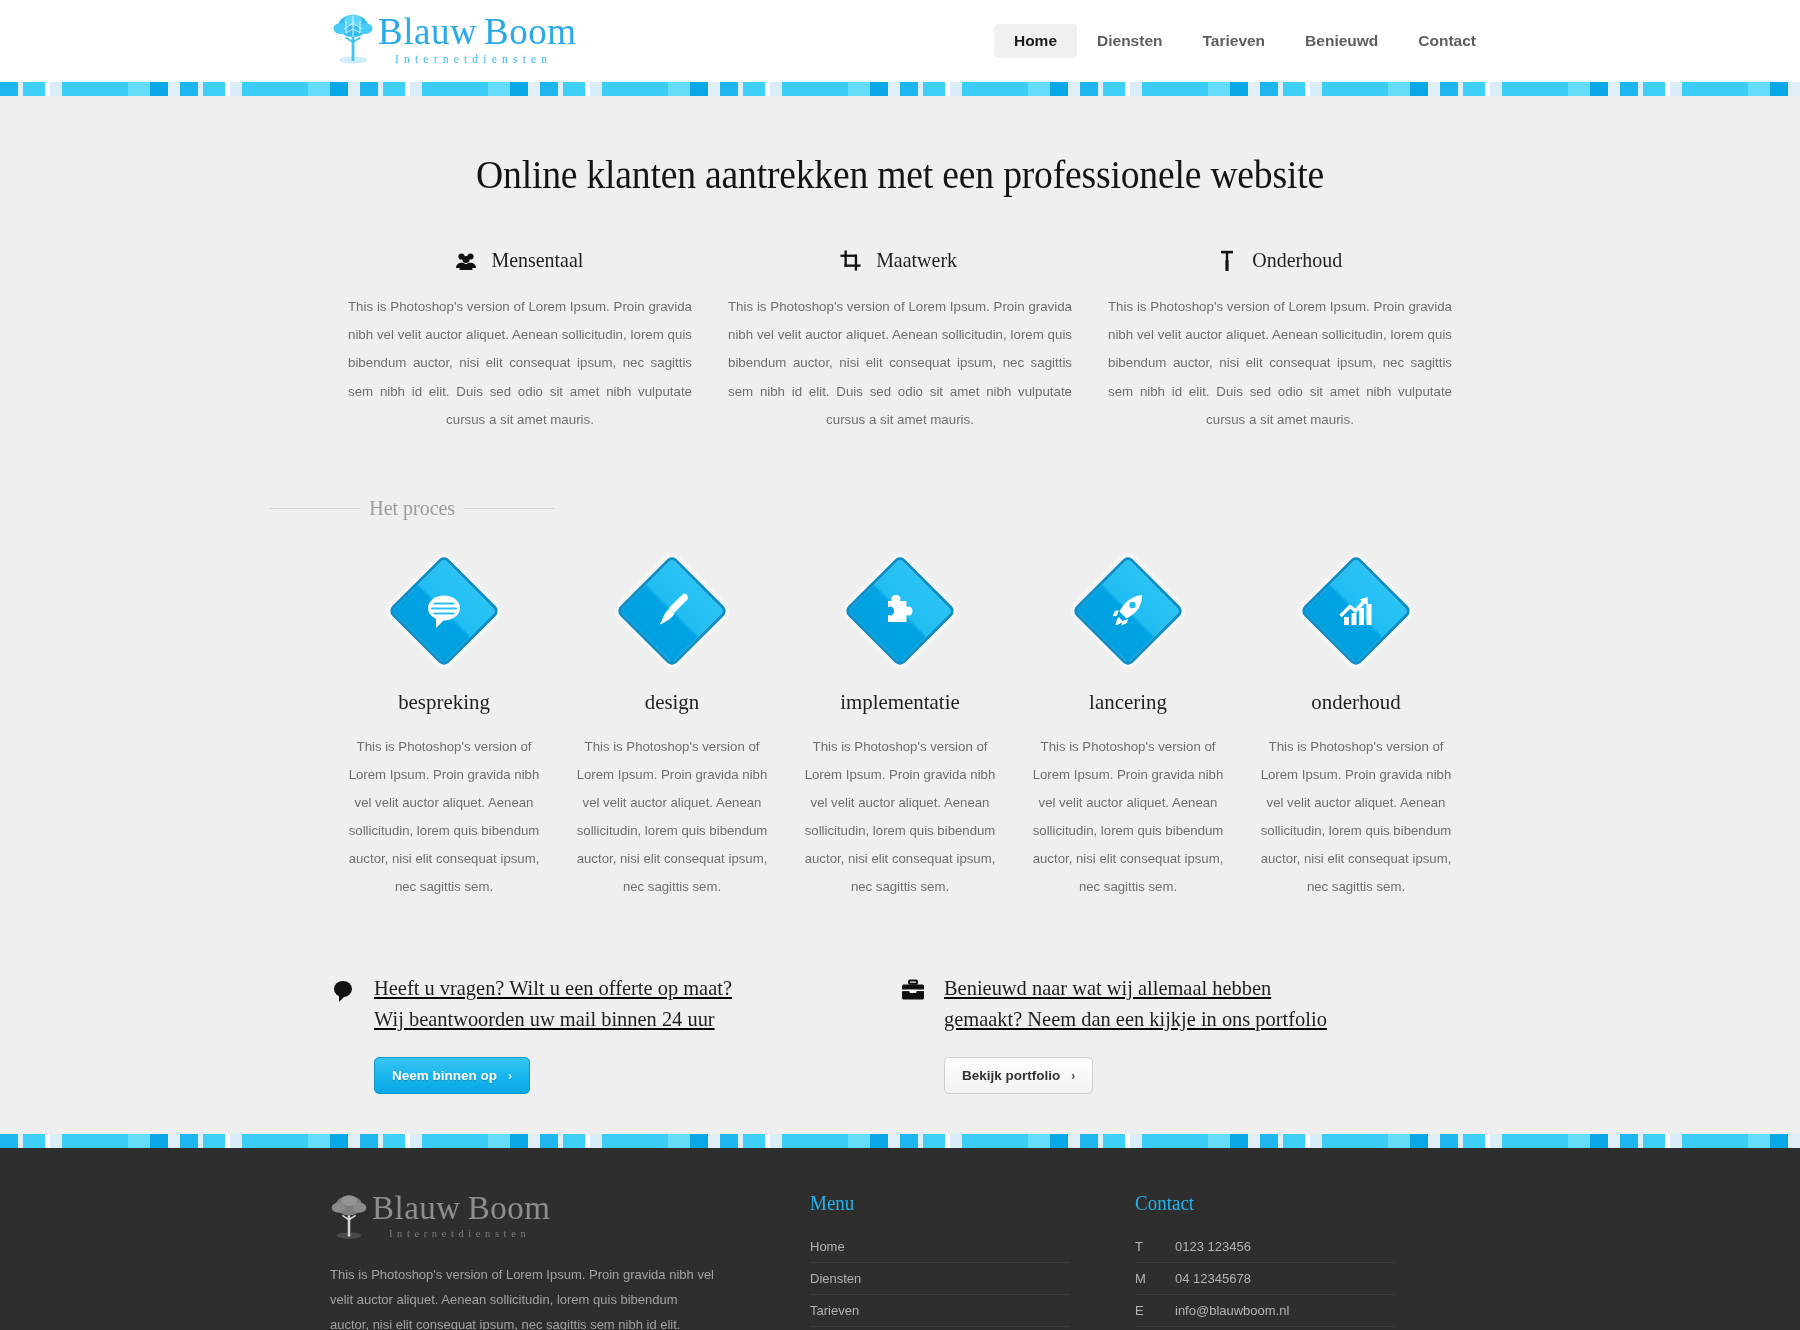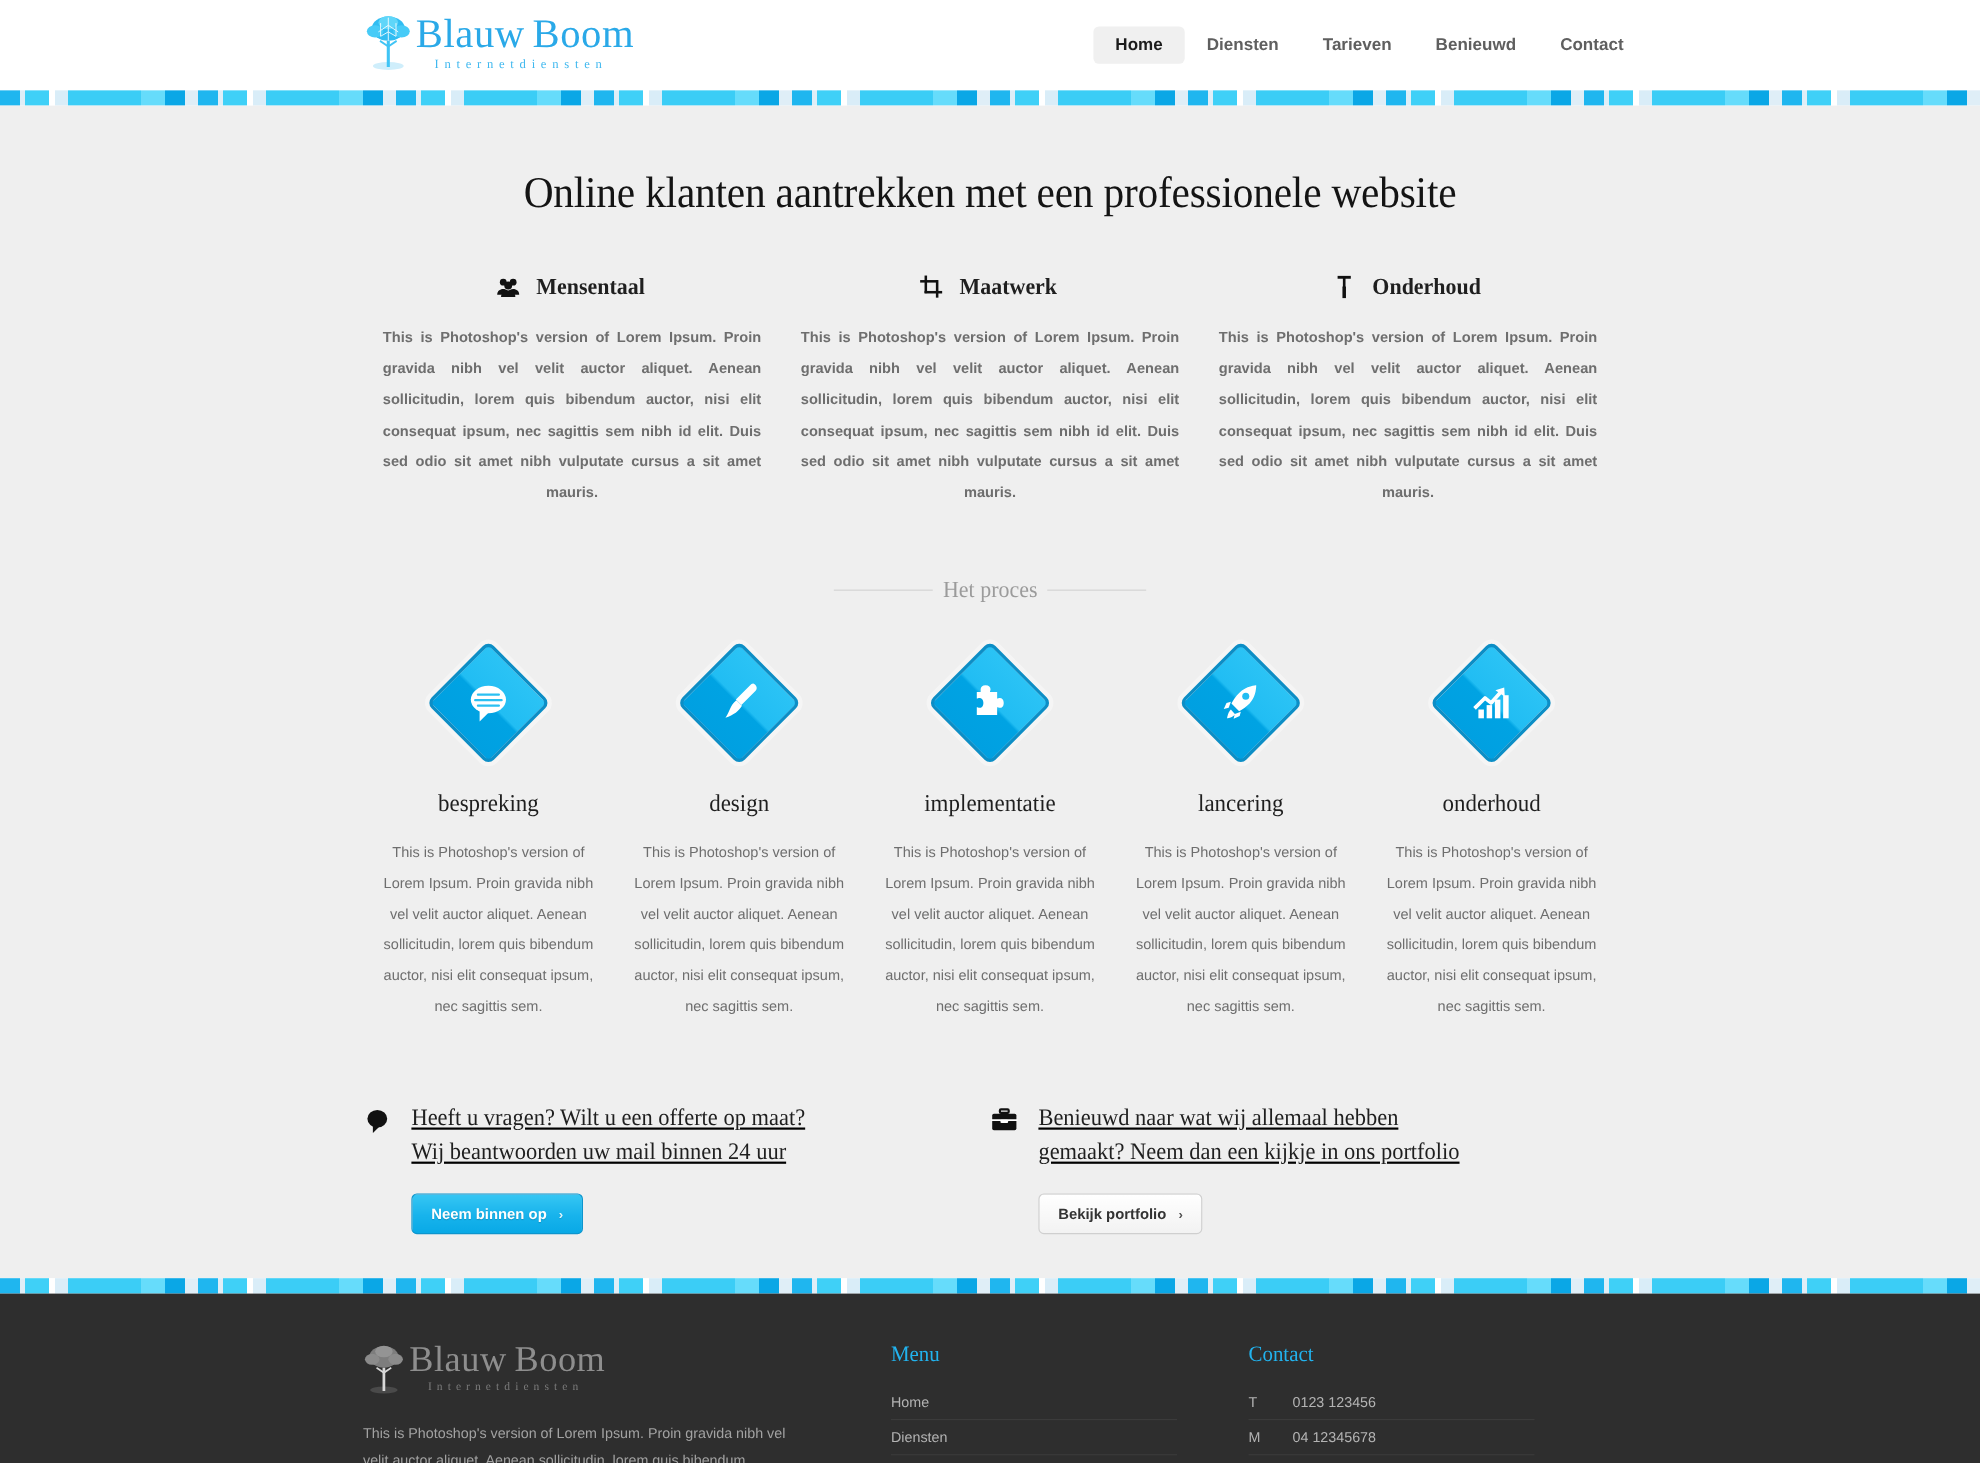--- a/index.html
+++ b/index.html
@@ -110,21 +110,21 @@
     font-stretch: condensed;
     transform: scaleX(0.94);
   }
 
   
   .features {
     display: flex;
     margin-top: 50px;
     padding: 0 60px;
   }
-  .feature { flex: 1 1 0; padding: 0 18px; font-weight: bold; }
+  .feature { flex: 1 1 0; padding: 0 18px; }
   .feature-head {
     display: flex;
     align-items: center;
     justify-content: center;
     gap: 12px;
     margin-bottom: 20px;
   }
   .feature-ico { width: 22px; height: 22px; flex: 0 0 auto; }
   .feature-title {
     font-family: "Liberation Serif", serif;
@@ -137,21 +137,21 @@
     line-height: 2.12;
     color: #6e6e6e;
     text-align: justify;
     text-align-last: center;
   }
 
   
   .sect-title {
     display: flex;
     align-items: center;
-    justify-content: center;
+    justify-content: flex-start;
     gap: 7px;
     margin-top: 62px;
   }
   .sect-title .line { width: 90px; height: 1px; background: #d2d2d2; }
   .sect-title .txt {
     font-family: "Liberation Serif", serif;
     font-size: 21px;
     color: #9b9b9b;
     transform: scaleX(0.95);
   }

